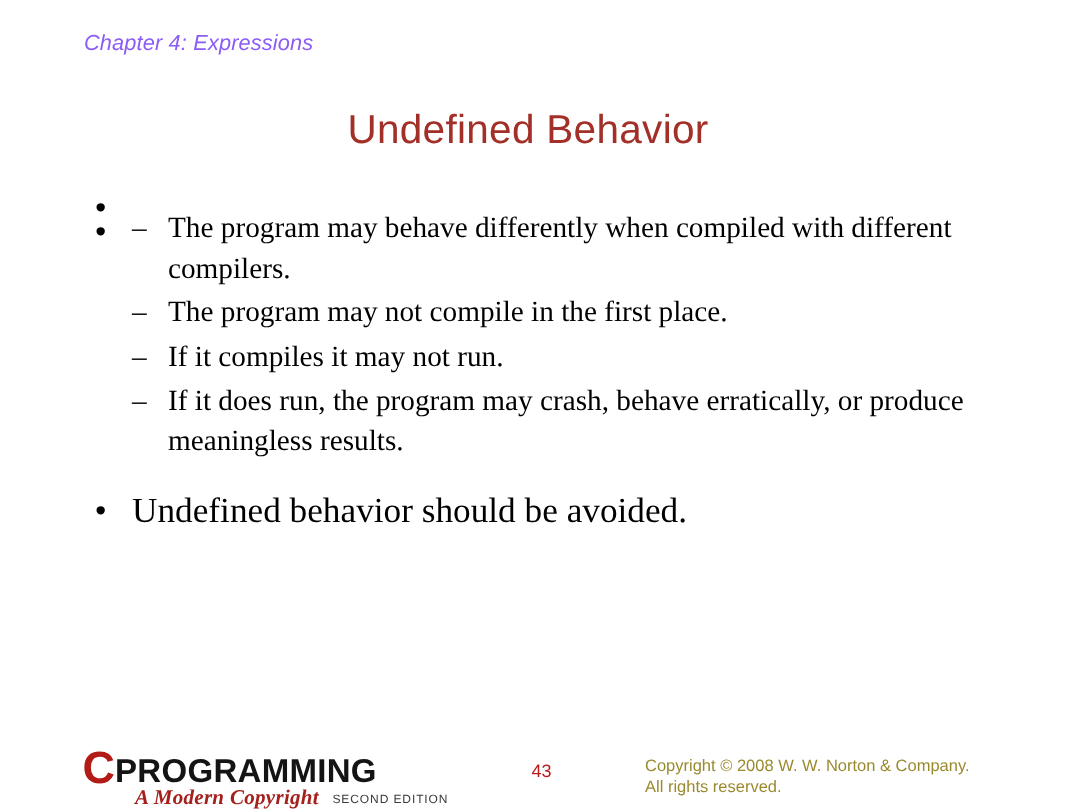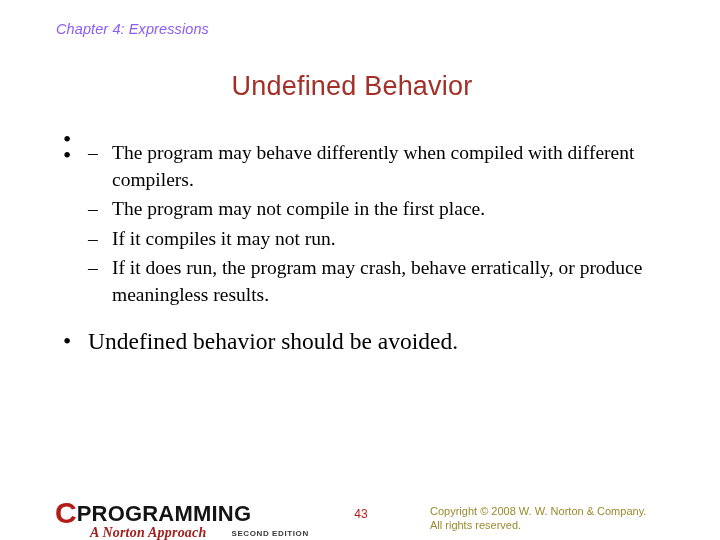--- a/index.html
+++ b/index.html
@@ -167,24 +167,24 @@
     font-family: "Liberation Serif", "DejaVu Serif", serif;
     font-style: italic;
     font-weight: bold;
     font-size: 14px;
     color: #a3201c;
     letter-spacing: 0.2px;
   }
   #logo-edition {
     font-family: "Liberation Sans", "DejaVu Sans", sans-serif;
     font-size: 8px;
-    font-weight: bold;
+    font-weight: normal;
     color: #3a3a3a;
     letter-spacing: 0.6px;
-    margin-left: 25px;
+    margin-left: 9px;
     vertical-align: 1px;
   }
 
   #page-number {
     position: absolute;
     left: 348px;
     top: 507px;
     width: 26px;
     text-align: center;
     font-family: "Liberation Sans", "DejaVu Sans", sans-serif;
@@ -252,21 +252,21 @@
   </ul>
 </div>
 
 <div id="footer"></div>
 
 <div id="book-logo">
   <div id="logo-line1">
     <span id="logo-c">C</span><span id="logo-word">PROGRAMMING</span>
   </div>
   <div id="logo-line2">
-    <span id="logo-sub">A Norton Approach</span><span id="logo-edition">SECOND EDITION</span>
+    <span id="logo-sub">A Modern Copyright</span><span id="logo-edition">SECOND EDITION</span>
   </div>
 </div>
 
 <div id="page-number">43</div>
 
 <div id="copyright">
   <div>Copyright © 2008 W. W. Norton &amp; Company.</div>
   <div>All rights reserved.</div>
 </div>
 

